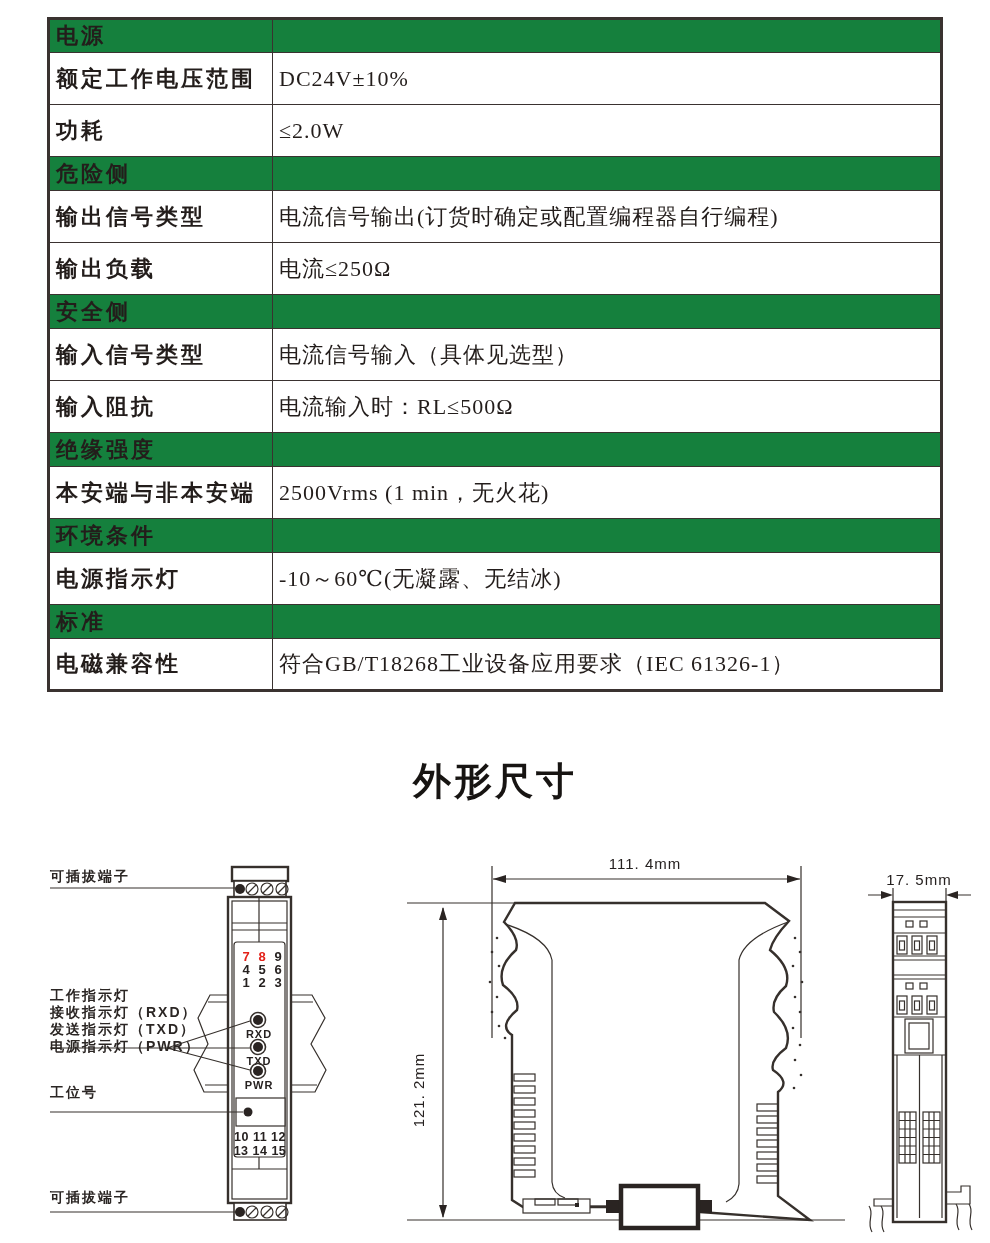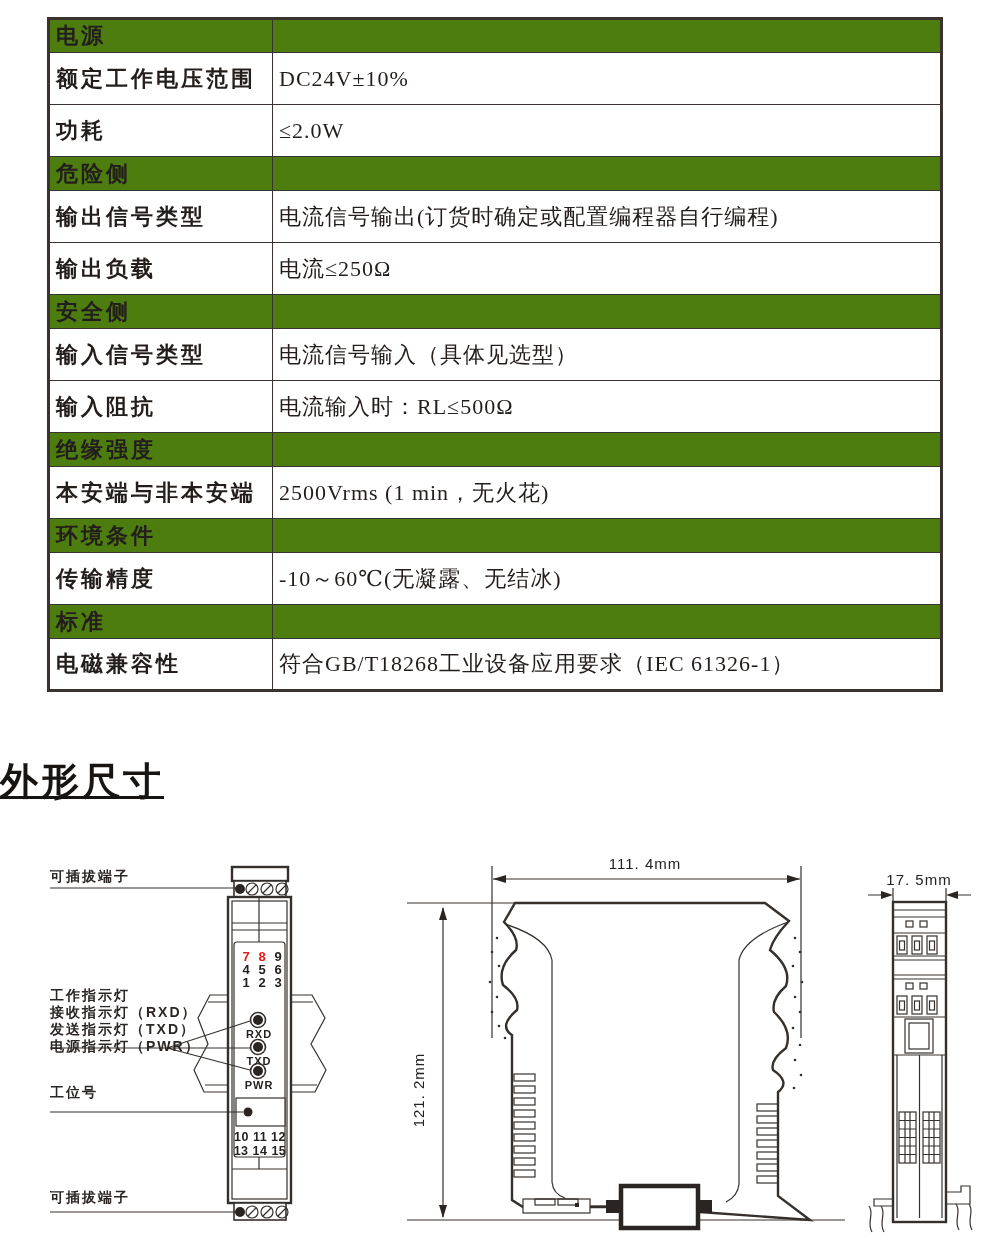--- a/index.html
+++ b/index.html
@@ -17,28 +17,28 @@
   }
   table.spec td {
     border:1px solid #3a3230;
     font-size:22px; color:#231d1b;
     vertical-align:middle; padding:0 4px 0 6px;
     overflow:hidden; white-space:nowrap;
   }
   table.spec col.c1 { width:224px; }
   table.spec tr.item { height:52px; }
   table.spec tr.sect { height:34px; }
-  table.spec tr.sect td { background:#4d7c0f; }
+  table.spec tr.sect td { background:#15803d; }
   td.lbl { letter-spacing:3px; }
   td.val { letter-spacing:1px; padding-left:10px; }
   
   .outline-title {
     position:absolute; left:0; top:756px; width:990px;
-    text-align:left; font-weight:700; font-size:38px;
-    letter-spacing:3px; color:#171412;text-decoration:underline;
+    text-align:center; font-weight:700; font-size:38px;
+    letter-spacing:3px; color:#171412;
   }
   
   svg.drawings { position:absolute; left:0; top:840px; }
   .s  { stroke:#36302c; fill:none; stroke-width:1.2; }
   .s15{ stroke:#36302c; fill:none; stroke-width:1.6; }
   .s2 { stroke:#36302c; fill:none; stroke-width:2.4; }
   .s4 { stroke:#2a2422; fill:#ffffff; stroke-width:4.5; }
   .wfill { fill:#ffffff; }
   .blk { fill:#2a2422; stroke:none; }
   .lbl { font:700 14px "Liberation Sans",sans-serif; fill:#2b2624; letter-spacing:2px; }
@@ -99,21 +99,21 @@
       </tr>
     <tr class="item">
         <td class="lbl">本安端与非本安端</td>
         <td class="val">2500Vrms (1 min，无火花)</td>
       </tr>
     <tr class="sect">
         <td class="lbl">环境条件</td>
         <td class="val"></td>
       </tr>
     <tr class="item">
-        <td class="lbl">传输精度</td>
+        <td class="lbl">电源指示灯</td>
         <td class="val">-10～60℃(无凝露、无结冰)</td>
       </tr>
     <tr class="sect">
         <td class="lbl">标准</td>
         <td class="val"></td>
       </tr>
     <tr class="item">
         <td class="lbl">电磁兼容性</td>
         <td class="val">符合GB/T18268工业设备应用要求（IEC 61326-1）</td>
       </tr>

